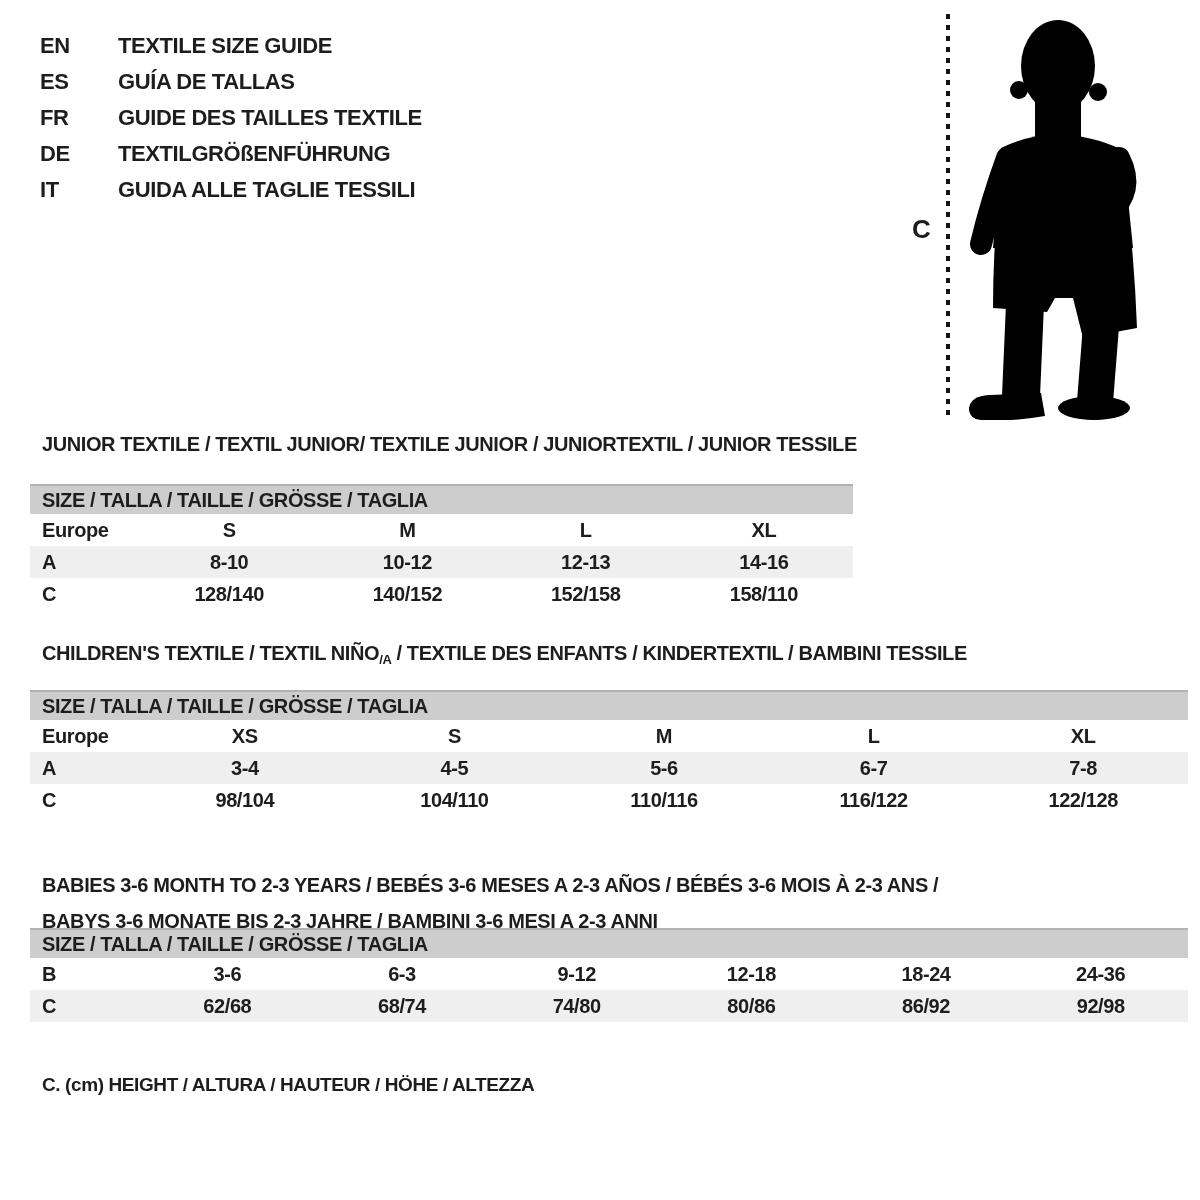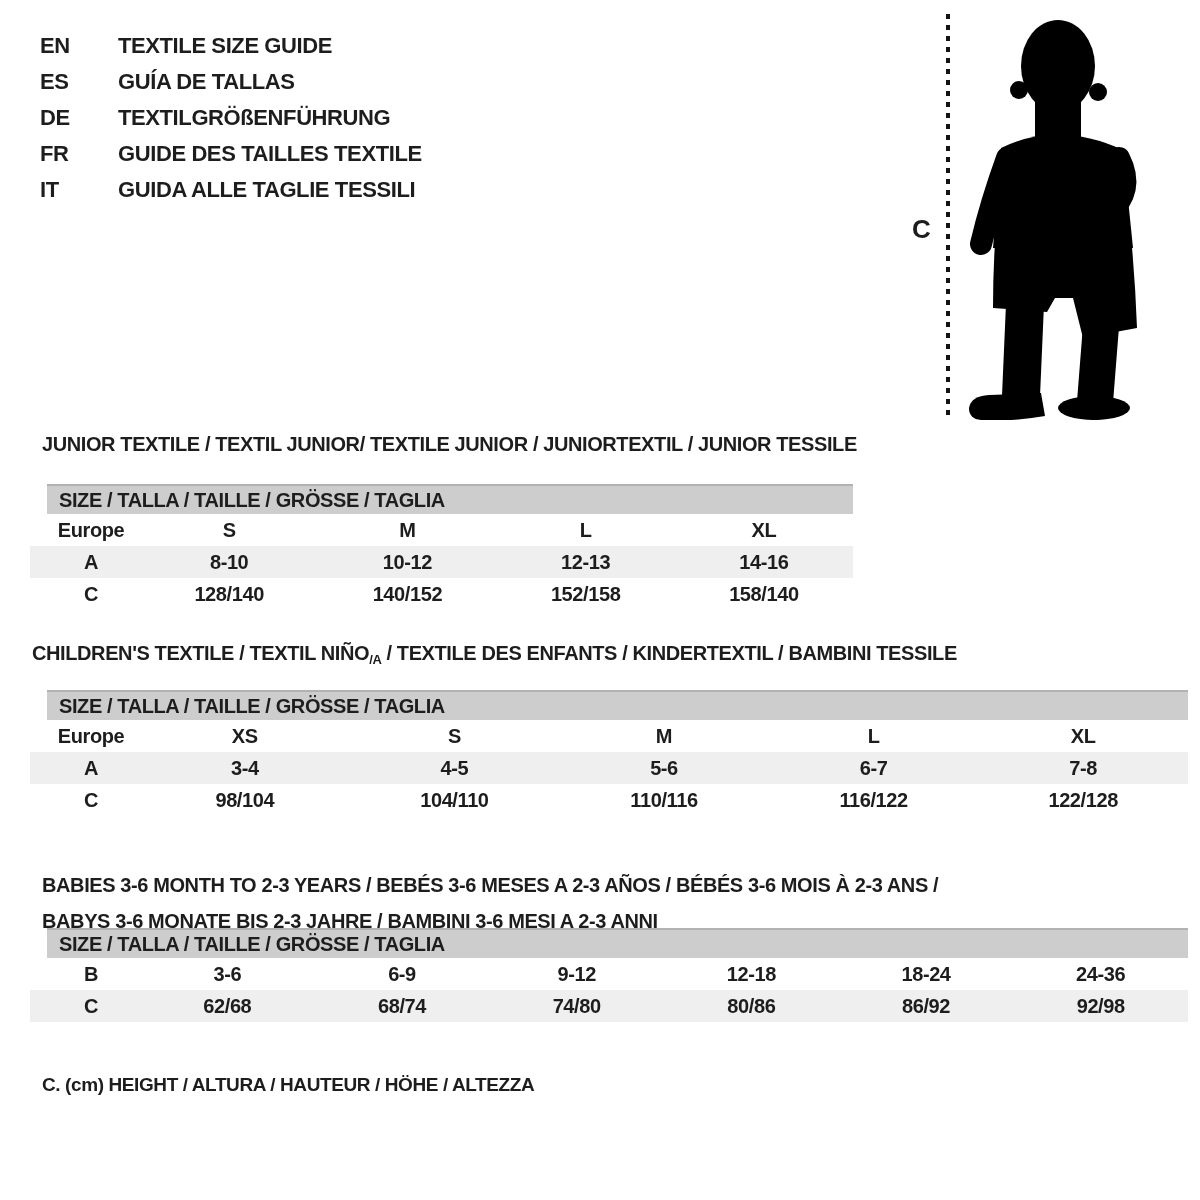--- a/index.html
+++ b/index.html
@@ -42,52 +42,52 @@
   .sub-a { font-size: 13px; vertical-align: -4px; font-weight: 700; }
 
   
   .size-table { position: absolute; }
   .t-header {
     height: 30px;
     background: var(--table-header-bg);
     border-top: 2px solid var(--table-header-border);
     display: flex; align-items: center;
     padding-left: 12px;
-    font-size: 20px; font-weight: 700; margin-left: 17px;
+    font-size: 20px; font-weight: 700;
   }
   .t-row { display: flex; height: 32px; align-items: center; }
   .t-row.alt { background: var(--row-alt-bg); }
   .t-cell { flex: 1; text-align: center; font-size: 20px; font-weight: 700; }
-  .t-cell.label { flex: 0 0 110px; text-align: center; padding-left: 12px; }
+  .t-cell.label { flex: 0 0 110px; text-align: left; padding-left: 12px; }
 
   
   .legend { left: 42px; top: 1066px; }
   .legend-line { font-size: 19px; font-weight: 700; line-height: 37px; white-space: nowrap; }
 </style>
 </head>
 <body>
 
 <div class="page">
 
   <div class="abs lang-list">
     <div class="lang-row">
       <span class="lang-code">EN</span>
       <span class="lang-label">TEXTILE SIZE GUIDE</span>
     </div>
     <div class="lang-row">
       <span class="lang-code">ES</span>
       <span class="lang-label">GUÍA DE TALLAS</span>
     </div>
     <div class="lang-row">
+      <span class="lang-code">FR</span>
+      <span class="lang-label">GUIDE DES TAILLES TEXTILE</span>
+    </div>
+    <div class="lang-row">
       <span class="lang-code">DE</span>
       <span class="lang-label">TEXTILGRÖßENFÜHRUNG</span>
-    </div>
-    <div class="lang-row">
-      <span class="lang-code">FR</span>
-      <span class="lang-label">GUIDE DES TAILLES TEXTILE</span>
     </div>
     <div class="lang-row">
       <span class="lang-code">IT</span>
       <span class="lang-label">GUIDA ALLE TAGLIE TESSILI</span>
     </div>
   </div>
 
   <div class="abs measure-line"></div>
   <div class="abs measure-label">C</div>
   <svg class="abs silhouette-svg" width="190" height="412" viewBox="0 0 190 412" fill="var(--silhouette)" stroke="none">
@@ -123,25 +123,25 @@
       <div class="t-cell">8-10</div>
       <div class="t-cell">10-12</div>
       <div class="t-cell">12-13</div>
       <div class="t-cell">14-16</div>
     </div>
     <div class="t-row">
       <div class="t-cell label">C</div>
       <div class="t-cell">128/140</div>
       <div class="t-cell">140/152</div>
       <div class="t-cell">152/158</div>
-      <div class="t-cell">158/140</div>
-    </div>
-  </div>
-
-  <div class="abs section-title" style="left:32px; top:642px;">
+      <div class="t-cell">158/110</div>
+    </div>
+  </div>
+
+  <div class="abs section-title" style="left:42px; top:642px;">
     <span>CHILDREN'S TEXTILE / TEXTIL NIÑO</span><span class="sub-a">/A</span><span> / TEXTILE DES ENFANTS / KINDERTEXTIL / BAMBINI TESSILE</span>
   </div>
 
   <div class="size-table" style="left:30px; top:690px; width:1158px;">
     <div class="t-header">
       <span>SIZE / TALLA / TAILLE / GRÖSSE / TAGLIA</span>
     </div>
     <div class="t-row">
       <div class="t-cell label">Europe</div>
       <div class="t-cell">XS</div>
@@ -173,21 +173,21 @@
     <div style="line-height:36px;">BABYS 3-6 MONATE BIS 2-3 JAHRE / BAMBINI 3-6 MESI A 2-3 ANNI</div>
   </div>
 
   <div class="size-table" style="left:30px; top:928px; width:1158px;">
     <div class="t-header">
       <span>SIZE / TALLA / TAILLE / GRÖSSE / TAGLIA</span>
     </div>
     <div class="t-row">
       <div class="t-cell label">B</div>
       <div class="t-cell">3-6</div>
-      <div class="t-cell">6-9</div>
+      <div class="t-cell">6-3</div>
       <div class="t-cell">9-12</div>
       <div class="t-cell">12-18</div>
       <div class="t-cell">18-24</div>
       <div class="t-cell">24-36</div>
     </div>
     <div class="t-row alt">
       <div class="t-cell label">C</div>
       <div class="t-cell">62/68</div>
       <div class="t-cell">68/74</div>
       <div class="t-cell">74/80</div>

